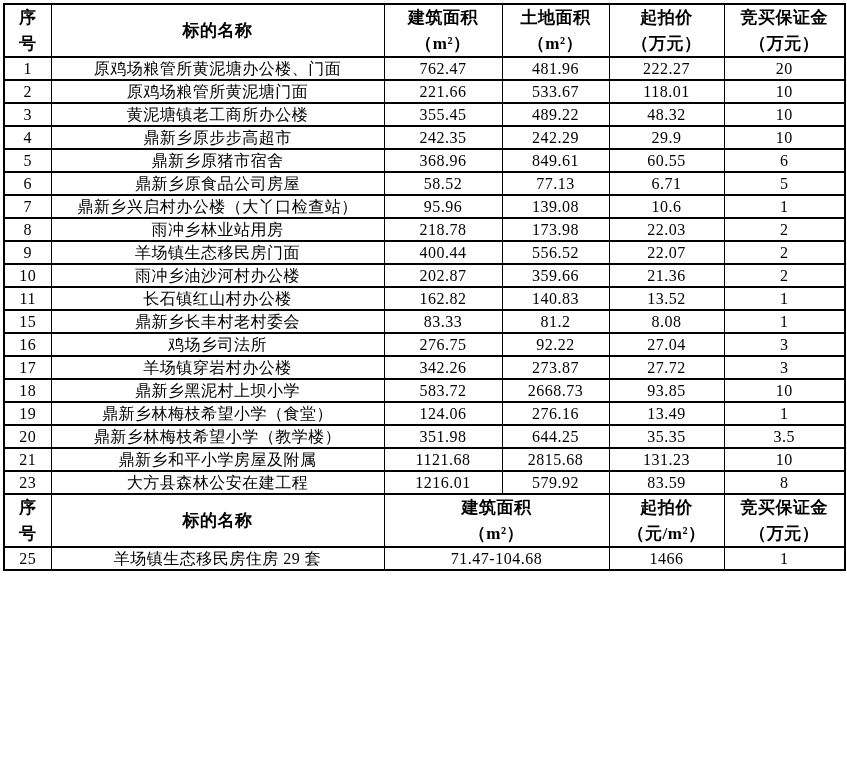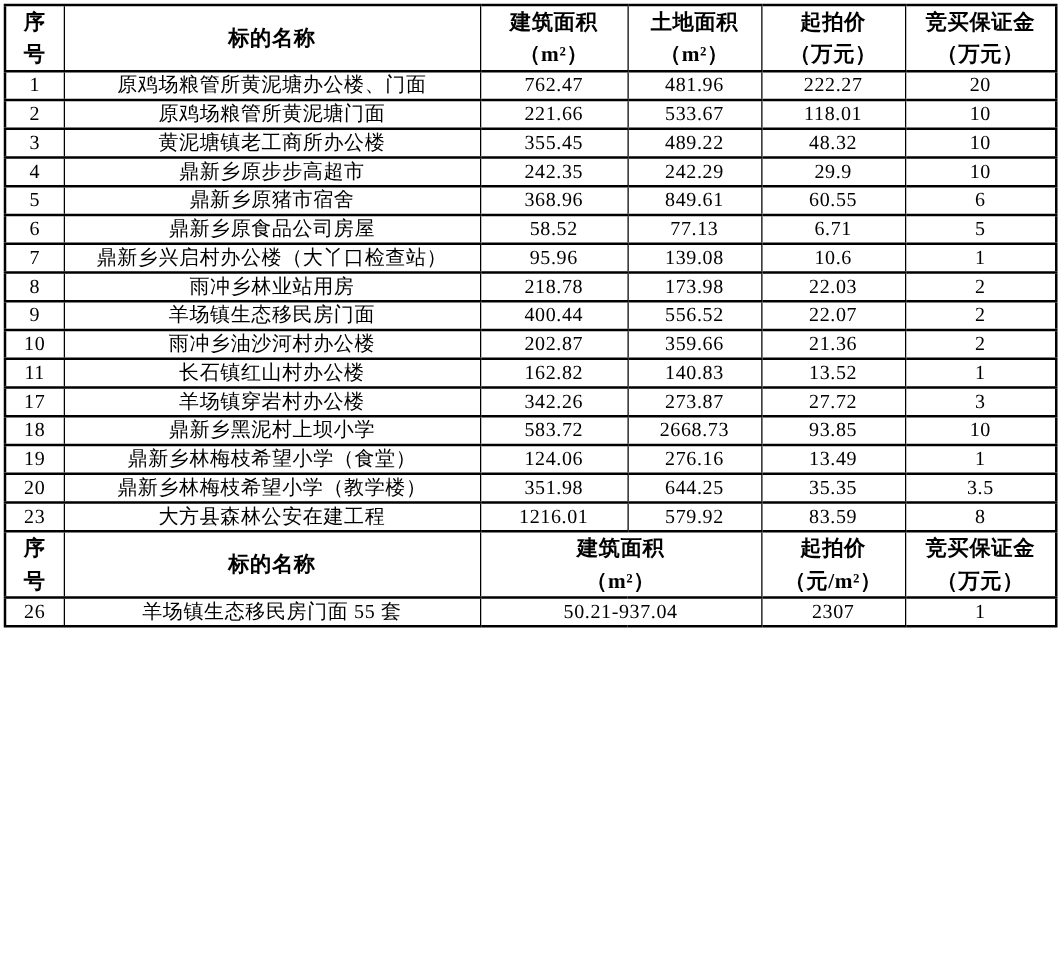--- a/index.html
+++ b/index.html
@@ -166,20 +166,36 @@
         </tr>
         <tr>
           <td>11</td>
           <td>长石镇红山村办公楼</td>
           <td>162.82</td>
           <td>140.83</td>
           <td>13.52</td>
           <td>1</td>
         </tr>
         <tr>
+          <td>15</td>
+          <td>鼎新乡长丰村老村委会</td>
+          <td>83.33</td>
+          <td>81.2</td>
+          <td>8.08</td>
+          <td>1</td>
+        </tr>
+        <tr>
+          <td>16</td>
+          <td>鸡场乡司法所</td>
+          <td>276.75</td>
+          <td>92.22</td>
+          <td>27.04</td>
+          <td>3</td>
+        </tr>
+        <tr>
           <td>17</td>
           <td>羊场镇穿岩村办公楼</td>
           <td>342.26</td>
           <td>273.87</td>
           <td>27.72</td>
           <td>3</td>
         </tr>
         <tr>
           <td>18</td>
           <td>鼎新乡黑泥村上坝小学</td>
@@ -196,20 +212,28 @@
           <td>13.49</td>
           <td>1</td>
         </tr>
         <tr>
           <td>20</td>
           <td>鼎新乡林梅枝希望小学（教学楼）</td>
           <td>351.98</td>
           <td>644.25</td>
           <td>35.35</td>
           <td>3.5</td>
+        </tr>
+        <tr>
+          <td>21</td>
+          <td>鼎新乡和平小学房屋及附属</td>
+          <td>1121.68</td>
+          <td>2815.68</td>
+          <td>131.23</td>
+          <td>10</td>
         </tr>
         <tr>
           <td>23</td>
           <td>大方县森林公安在建工程</td>
           <td>1216.01</td>
           <td>579.92</td>
           <td>83.59</td>
           <td>8</td>
         </tr>
         <tr>
@@ -217,21 +241,21 @@
 号</th>
           <th>标的名称</th>
           <th colspan="2">建筑面积
 （m²）</th>
           <th>起拍价
 （元/m²）</th>
           <th>竞买保证金
 （万元）</th>
         </tr>
         <tr>
-          <td>26</td>
-          <td>羊场镇生态移民房门面 55 套</td>
-          <td colspan="2">50.21-937.04</td>
-          <td>2307</td>
+          <td>25</td>
+          <td>羊场镇生态移民房住房 29 套</td>
+          <td colspan="2">71.47-104.68</td>
+          <td>1466</td>
           <td>1</td>
         </tr>
       </tbody>
   </table>
 </div>
 
 </body></html>

